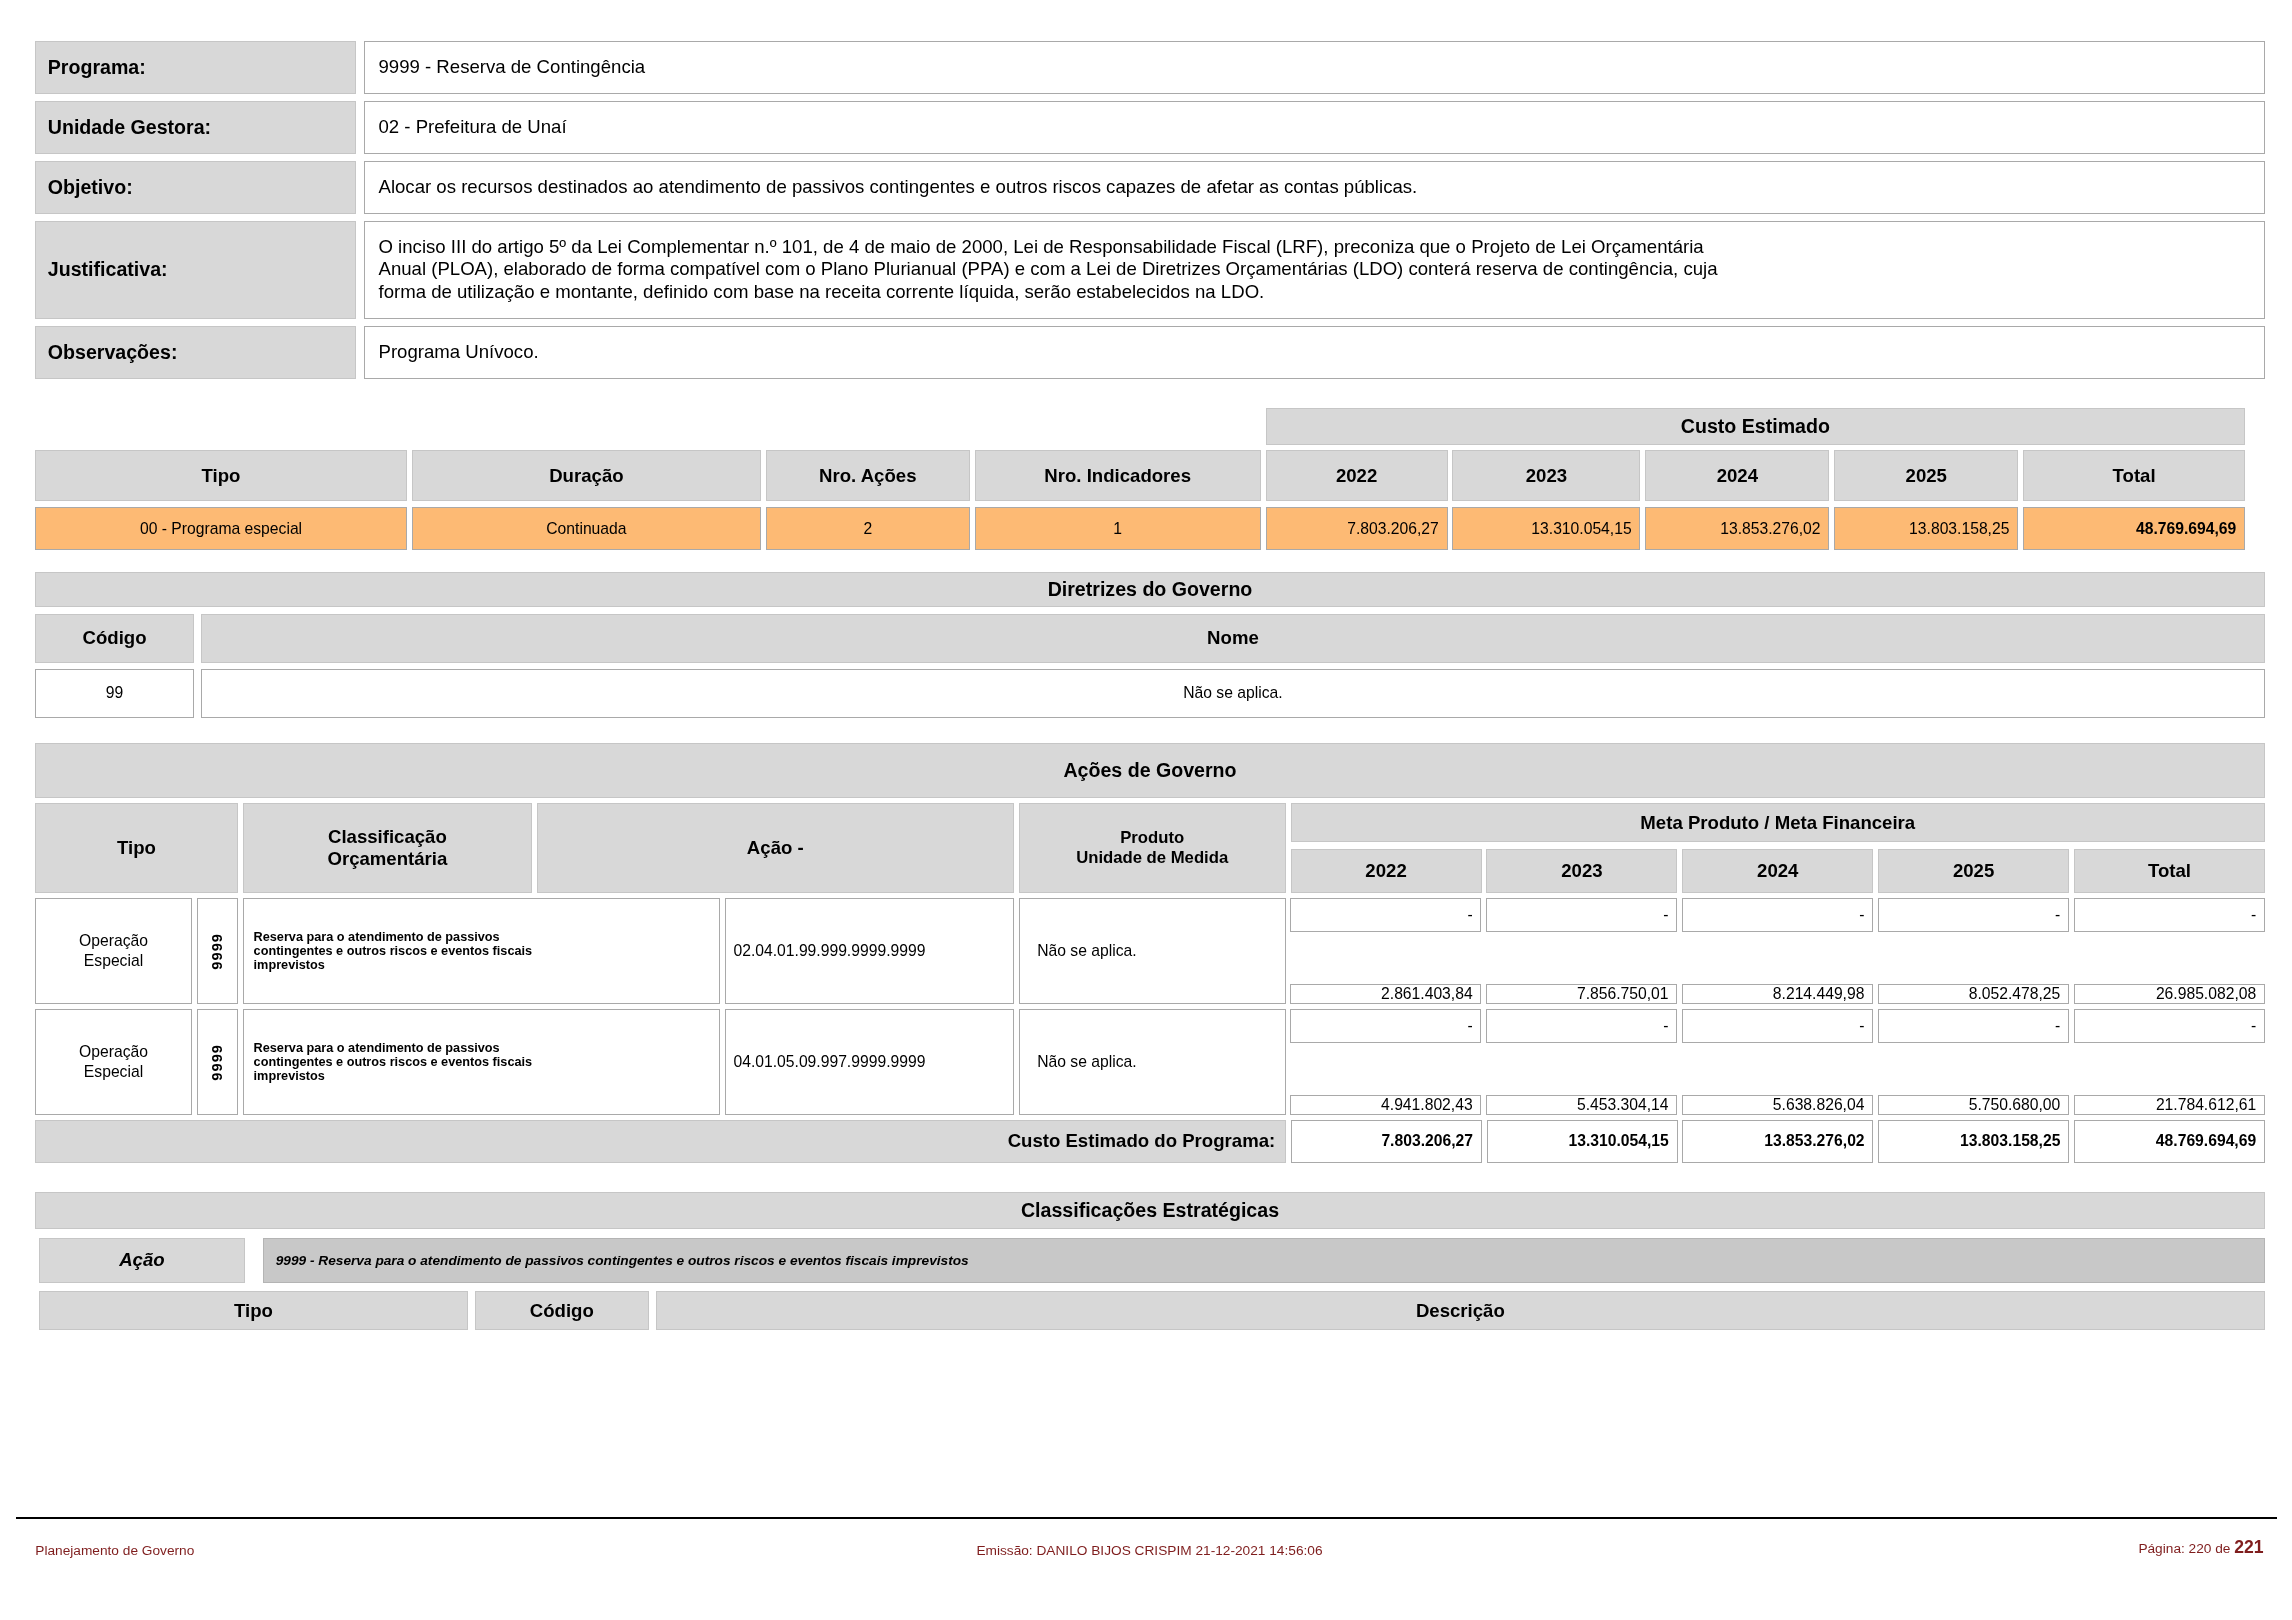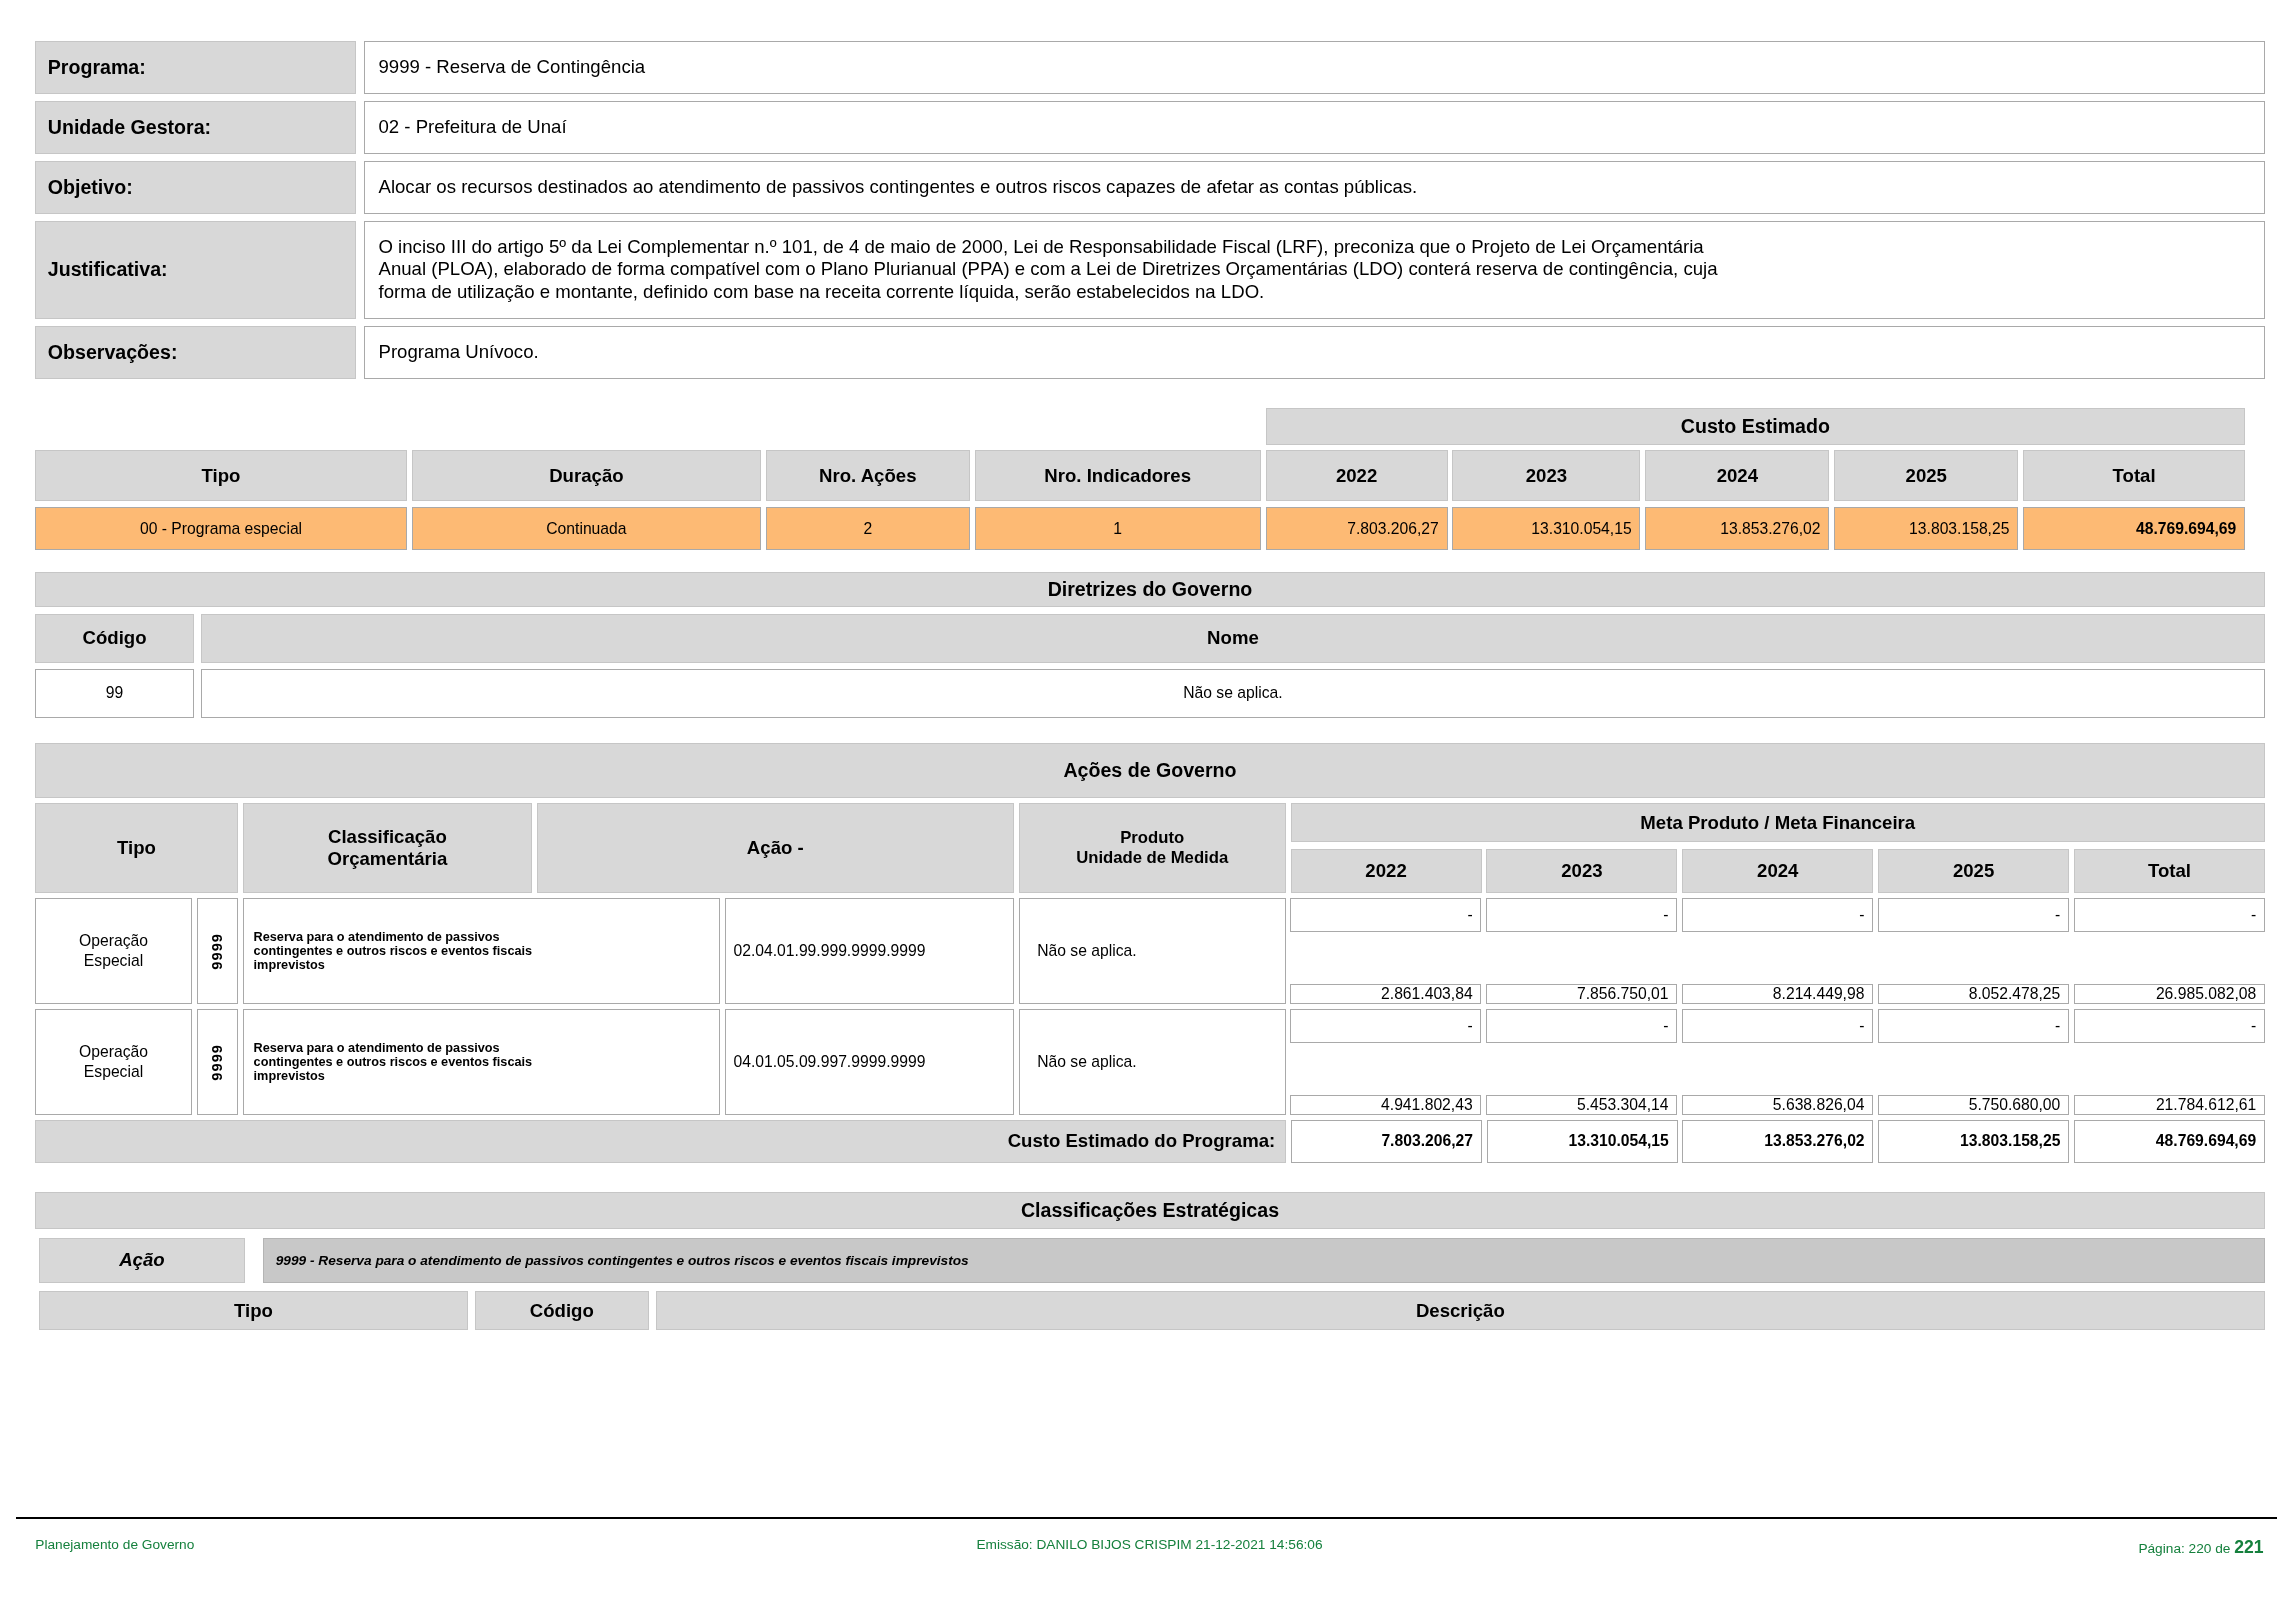--- a/index.html
+++ b/index.html
@@ -76,21 +76,21 @@
   .ce-acao-value { flex: 1; height: 45px; background: #c8c8c8; border: 1px solid #b4b4b4; display: flex; align-items: center; padding-left: 11.8px; font-size: 13.7px; font-weight: 600; }
   .ce-header { display: flex; gap: 6.9px; margin-top: 8.8px; padding-left: 3.9px; }
   .ce-header .hcell { height: 39px; background: #d8d8d8; border: 1px solid #c6c6c6; display: flex; align-items: center; justify-content: center; font-weight: bold; font-size: 18.6px; }
   .ce-tipo { width: 429px; }
   .ce-cod { width: 174px; }
   .ce-desc { flex: 1; }
 
   
   .footer { position: absolute; left: 15.7px; right: 15.7px; top: 1517px; }
   .footer-rule { border-top: 2.9px solid #000; }
-  .footer-row { display: flex; align-items: flex-start; margin-top: 17.6px; padding: 0 13.7px 0 19.6px; font-size: 13.7px; color: #15803d; }
+  .footer-row { display: flex; align-items: flex-end; margin-top: 17.6px; padding: 0 13.7px 0 19.6px; font-size: 13.7px; color: #7f1d1d; }
   .footer-left { flex: 1; text-align: left; }
   .footer-center { flex: 2; text-align: center; }
   .footer-right { flex: 1; text-align: right; }
   .pg-num { font-weight: bold; font-size: 17.6px; }
 </style>
 </head>
 <body>
 
 <div class="page">
 

